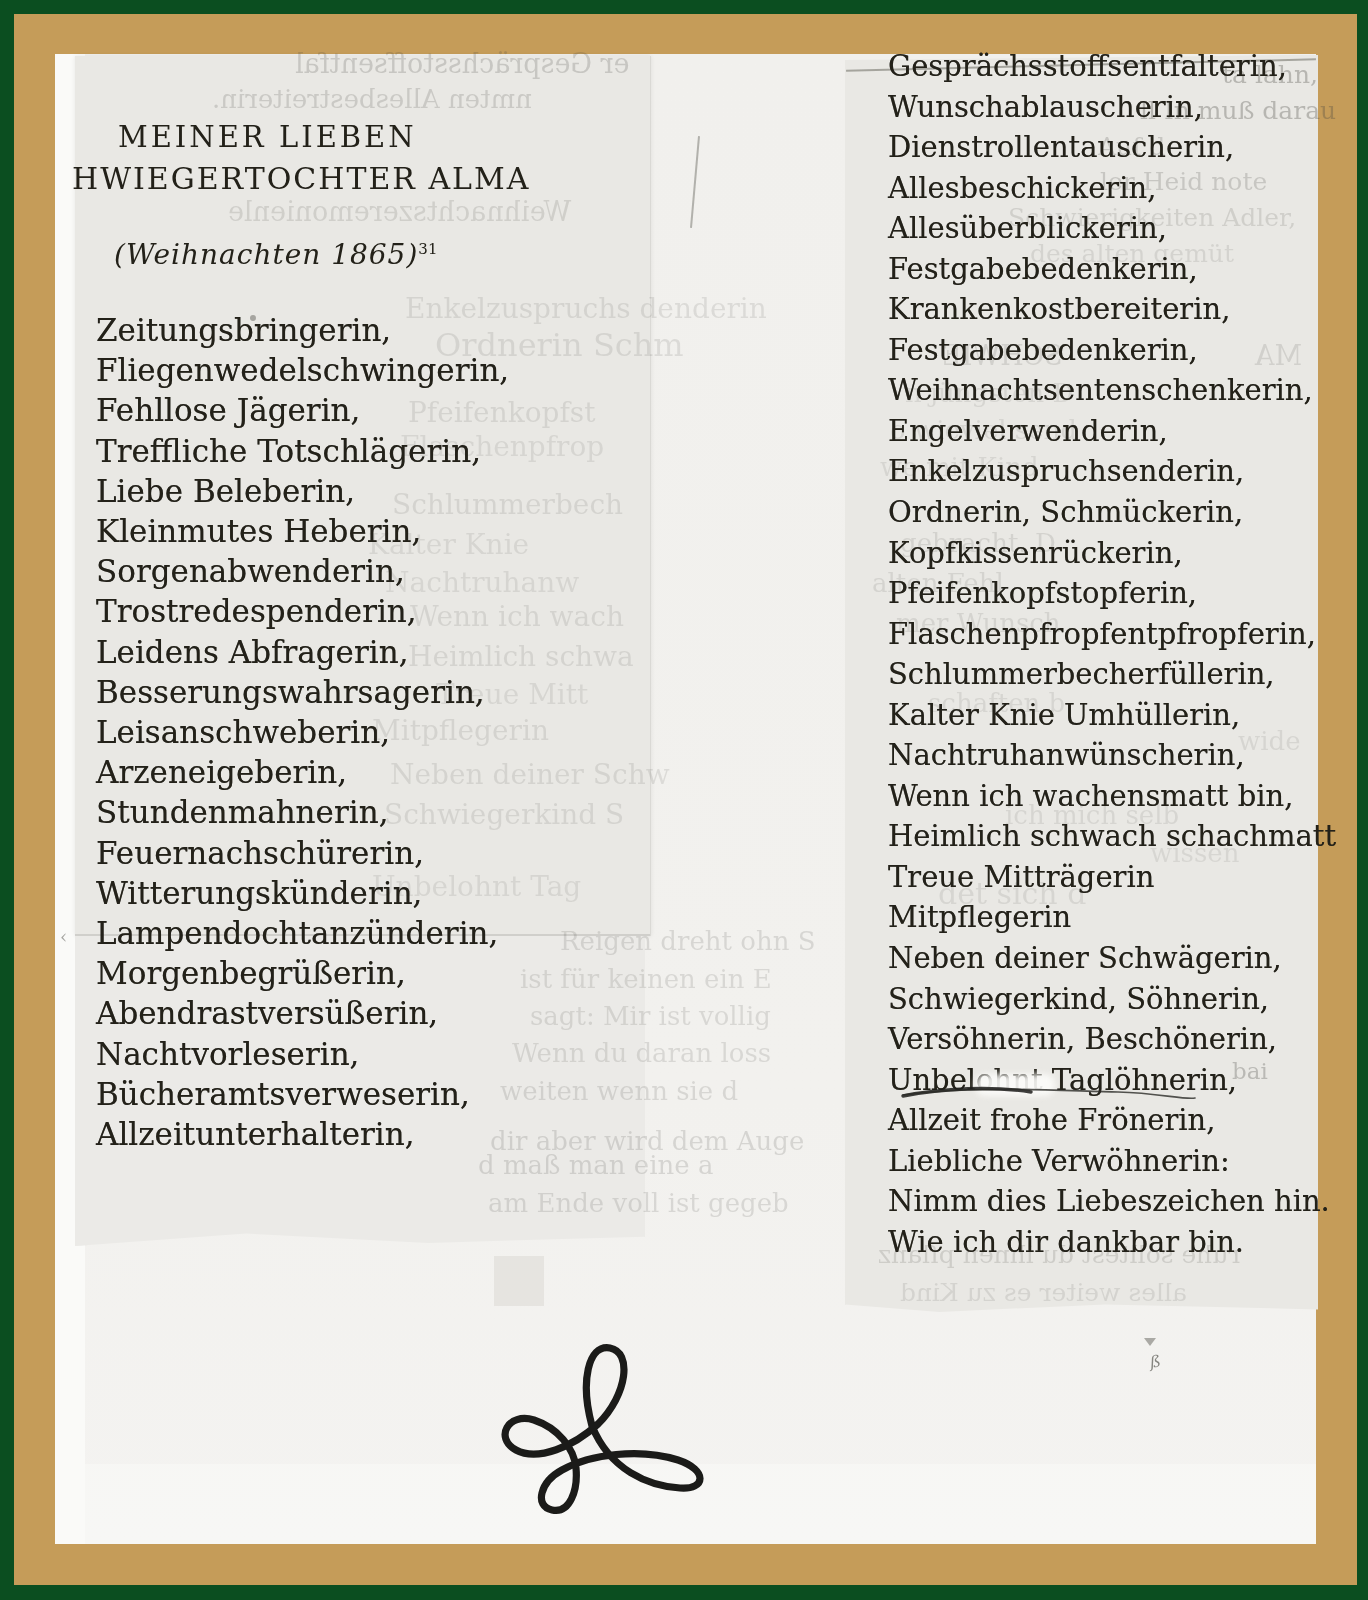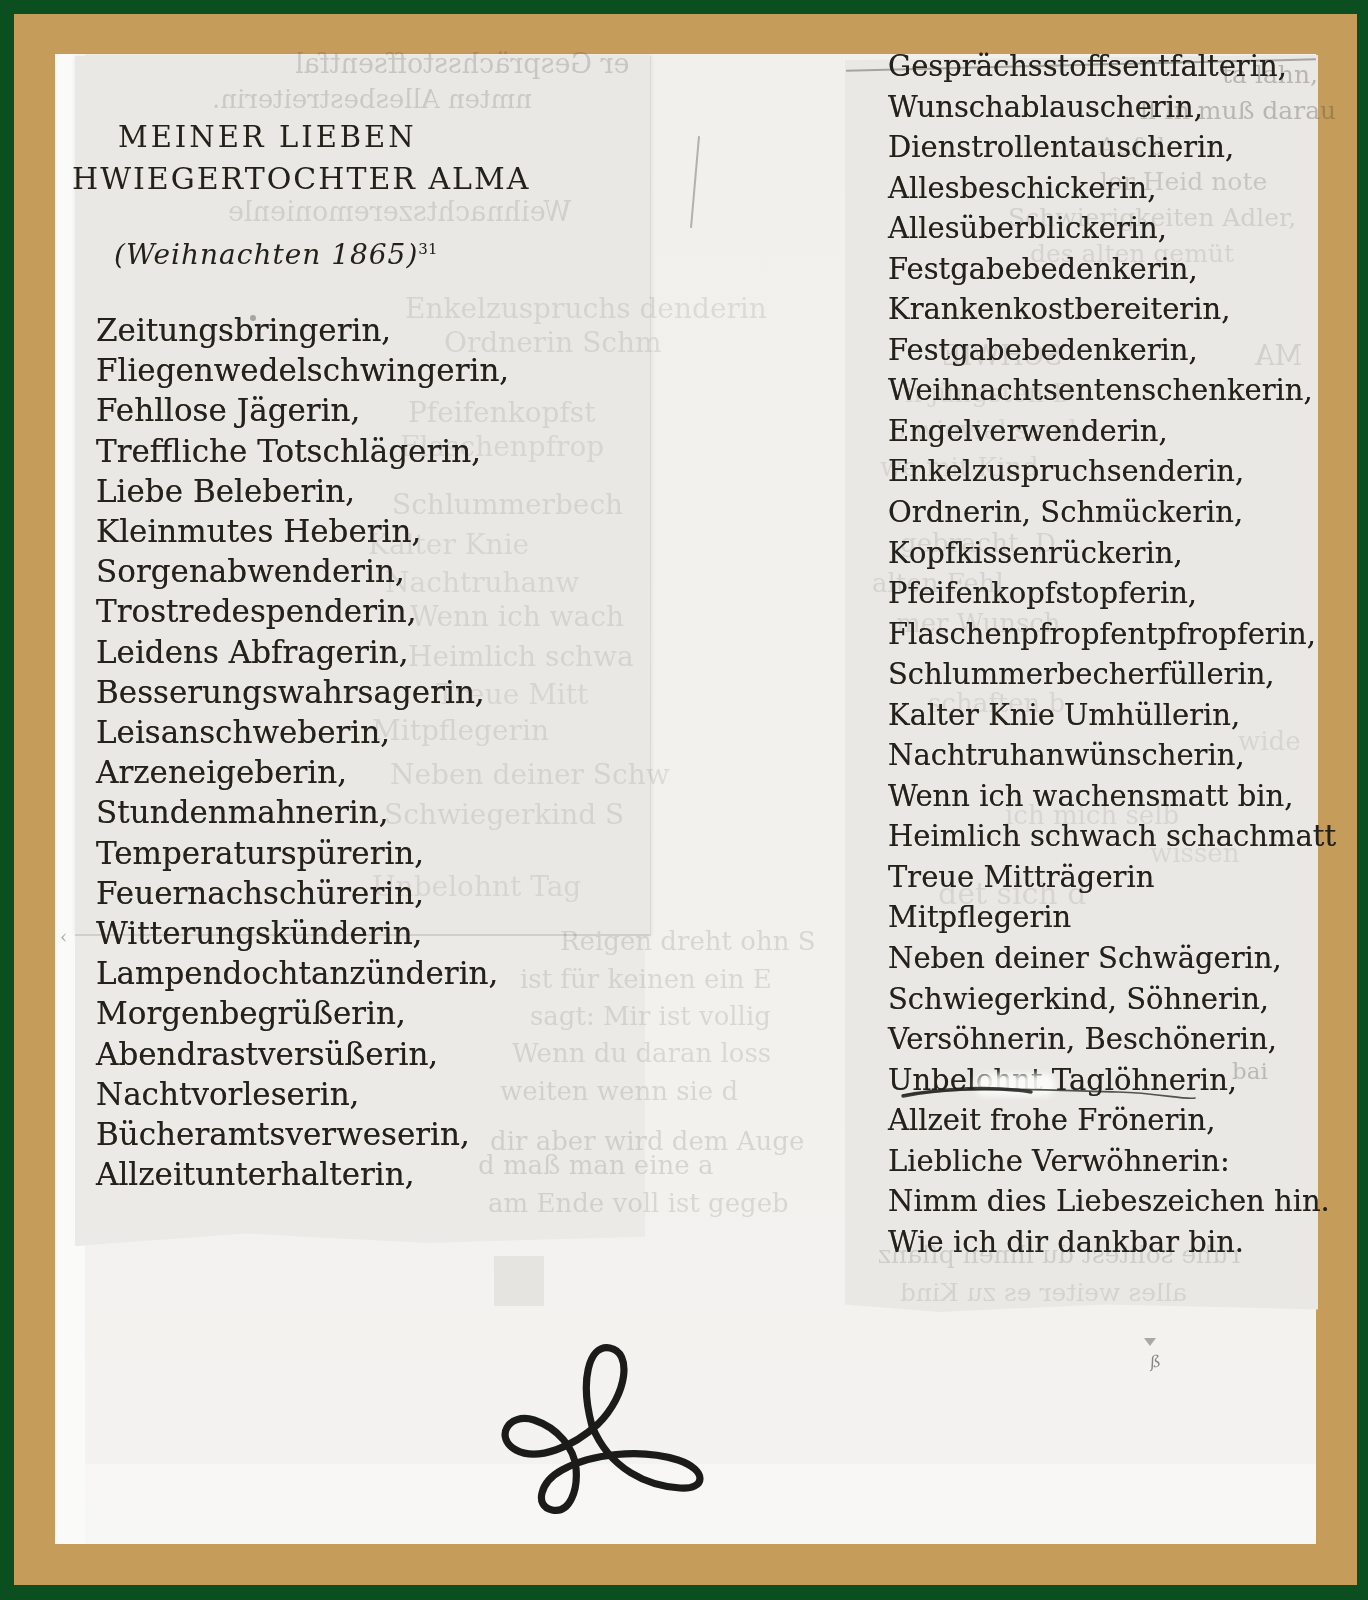--- a/index.html
+++ b/index.html
@@ -65,21 +65,21 @@
   <div class="seam-h"></div>
   <div class="hairline-tr"></div>
   <div class="slash-mid"></div>
   <div class="tape-patch"></div>
 
   <div class="ghost-layer" id="ghost-layer">
       <span style="left: 295px; top: 48px; font-size: 27px; opacity: 0.2; transform: scaleX(-1);">er Gesprächsstoffsentfal</span>
       <span style="left: 212px; top: 84px; font-size: 26px; opacity: 0.18; transform: scaleX(-1);">nmten Allesbestreiterin.</span>
       <span style="left: 228px; top: 196px; font-size: 27px; opacity: 0.15; transform: scaleX(-1);">Weihnachtszeremonienle</span>
       <span style="left: 405px; top: 292px; font-size: 28px; opacity: 0.12;">Enkelzuspruchs denderin</span>
-      <span style="left: 444px; top: 326px; font-size: 28px; opacity: 0.12; text-align: center;">Ordnerin Schm</span>
+      <span style="left: 435px; top: 326px; font-size: 32px; opacity: 0.12; text-align: center;">Ordnerin Schm</span>
       <span style="left: 408px; top: 396px; font-size: 28px; opacity: 0.12;">Pfeifenkopfst</span>
       <span style="left: 400px; top: 430px; font-size: 28px; opacity: 0.11;">Flaschenpfrop</span>
       <span style="left: 392px; top: 488px; font-size: 28px; opacity: 0.12;">Schlummerbech</span>
       <span style="left: 368px; top: 528px; font-size: 28px; opacity: 0.11;">Kalter Knie</span>
       <span style="left: 385px; top: 566px; font-size: 28px; opacity: 0.11;">Nachtruhanw</span>
       <span style="left: 410px; top: 600px; font-size: 28px; opacity: 0.12;">Wenn ich wach</span>
       <span style="left: 408px; top: 640px; font-size: 28px; opacity: 0.12;">Heimlich schwa</span>
       <span style="left: 436px; top: 678px; font-size: 28px; opacity: 0.11;">Treue Mitt</span>
       <span style="left: 372px; top: 714px; font-size: 28px; opacity: 0.12;">Mitpflegerin</span>
       <span style="left: 390px; top: 758px; font-size: 28px; opacity: 0.12;">Neben deiner Schw</span>
@@ -130,21 +130,20 @@
       <div class="poem-line">Treffliche Totschlägerin,</div>
       <div class="poem-line">Liebe Beleberin,</div>
       <div class="poem-line">Kleinmutes Heberin,</div>
       <div class="poem-line">Sorgenabwenderin,</div>
       <div class="poem-line">Trostredespenderin,</div>
       <div class="poem-line">Leidens Abfragerin,</div>
       <div class="poem-line">Besserungswahrsagerin,</div>
       <div class="poem-line">Leisanschweberin,</div>
       <div class="poem-line">Arzeneigeberin,</div>
       <div class="poem-line">Stundenmahnerin,</div>
-      <div class="poem-line">Temperaturspürerin,</div>
       <div class="poem-line">Feuernachschürerin,</div>
       <div class="poem-line">Witterungskünderin,</div>
       <div class="poem-line">Lampendochtanzünderin,</div>
       <div class="poem-line">Morgenbegrüßerin,</div>
       <div class="poem-line">Abendrastversüßerin,</div>
       <div class="poem-line">Nachtvorleserin,</div>
       <div class="poem-line">Bücheramtsverweserin,</div>
       <div class="poem-line">Allzeitunterhalterin,</div>
     </div>
   <div class="col" id="right-col">

